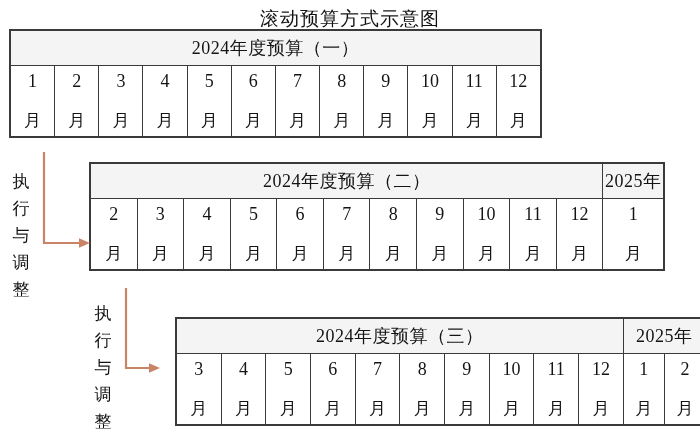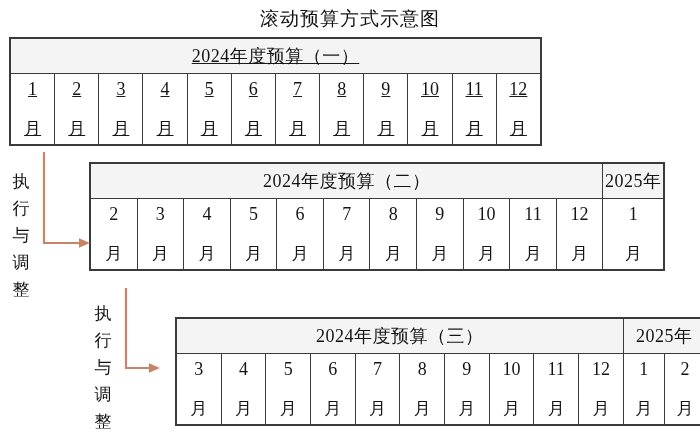--- a/index.html
+++ b/index.html
@@ -97,21 +97,21 @@
     overflow: visible;
   }
 </style>
 </head>
 <body>
 
 <div id="canvas">
 
   <div class="title">滚动预算方式示意图</div>
 
-  <table class="budget-table" id="t1" style="left:10px; top:38px; width:531px;text-decoration:underline;">
+  <table class="budget-table" id="t1" style="left:10px; top:30px; width:531px;">
     <colgroup id="cg1">
         <col style="width: 8.3333%;">
         <col style="width: 8.3333%;">
         <col style="width: 8.3333%;">
         <col style="width: 8.3333%;">
         <col style="width: 8.3333%;">
         <col style="width: 8.3333%;">
         <col style="width: 8.3333%;">
         <col style="width: 8.3333%;">
         <col style="width: 8.3333%;">

